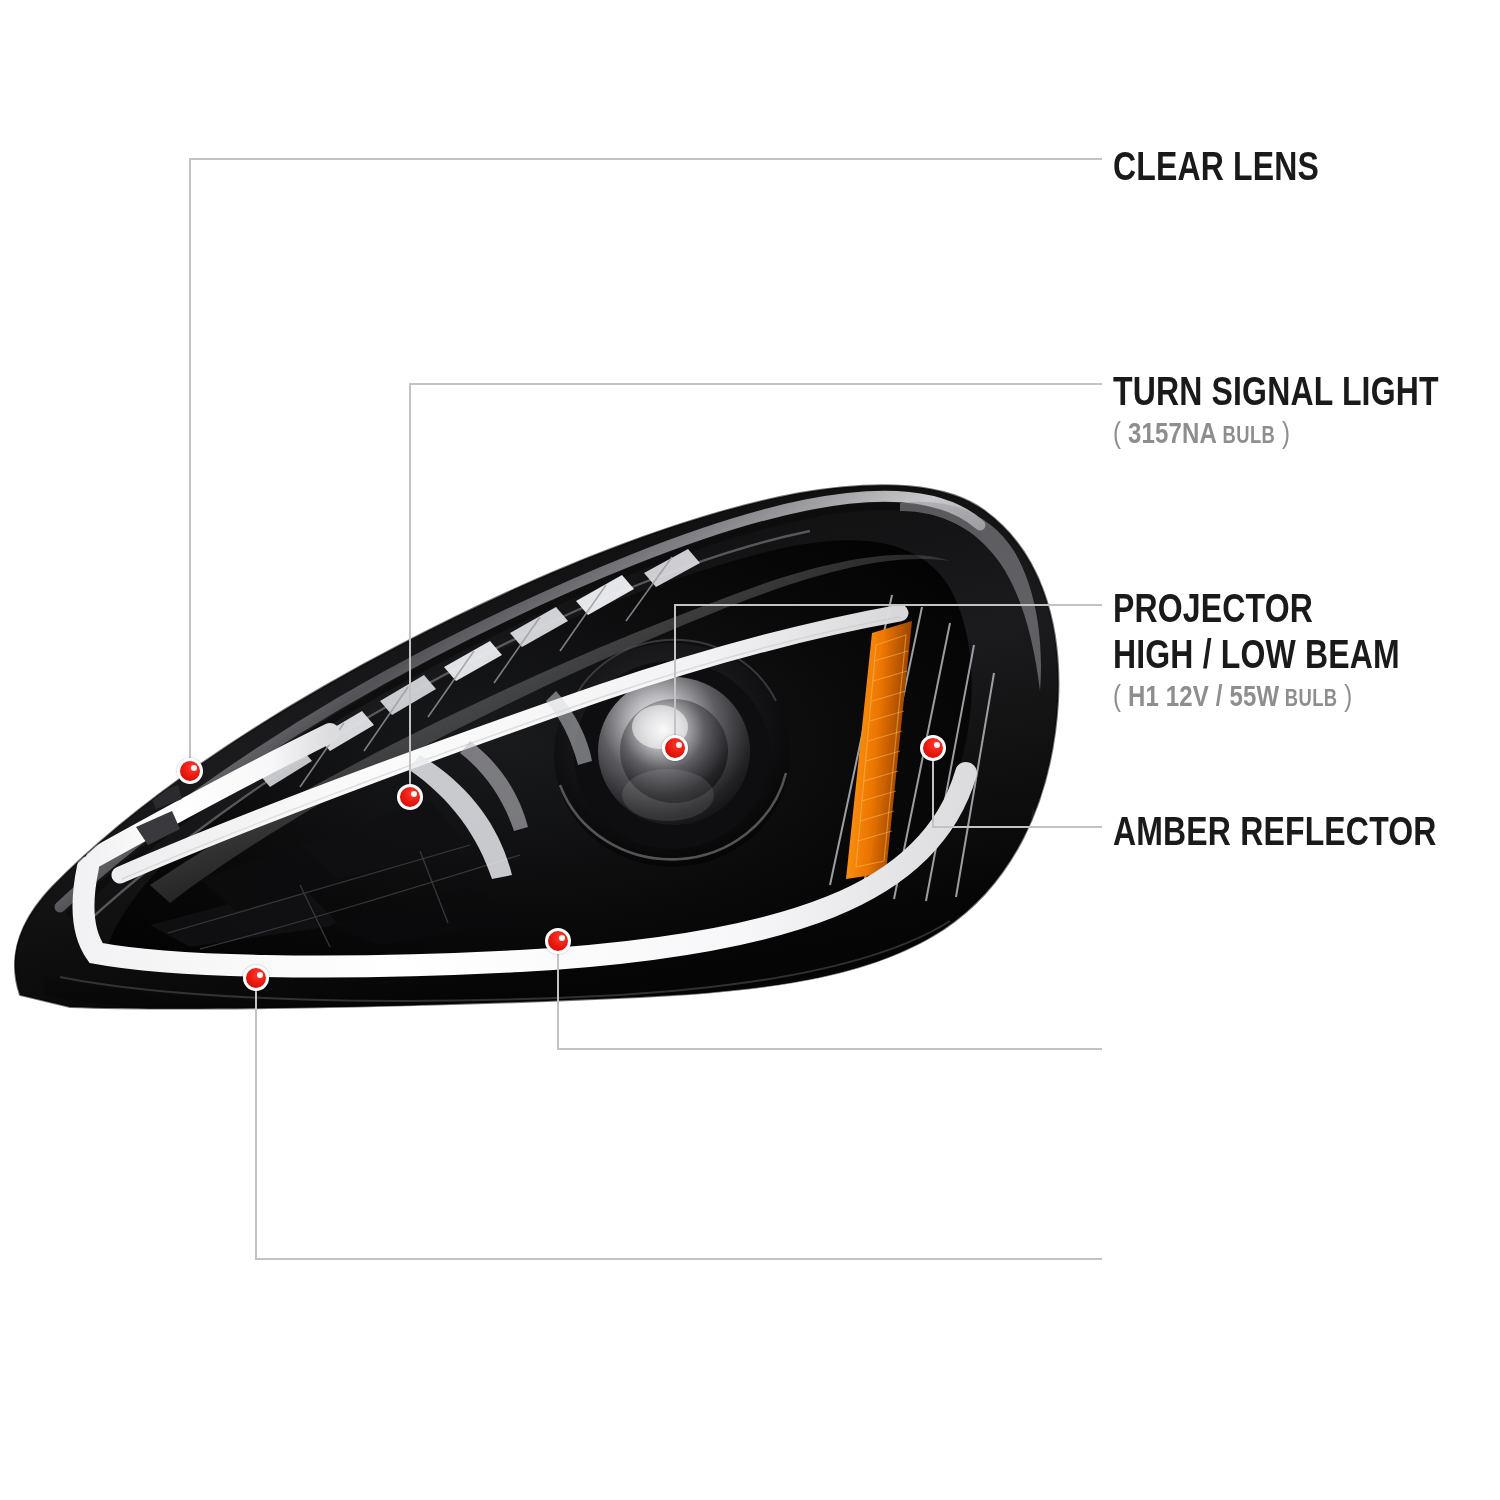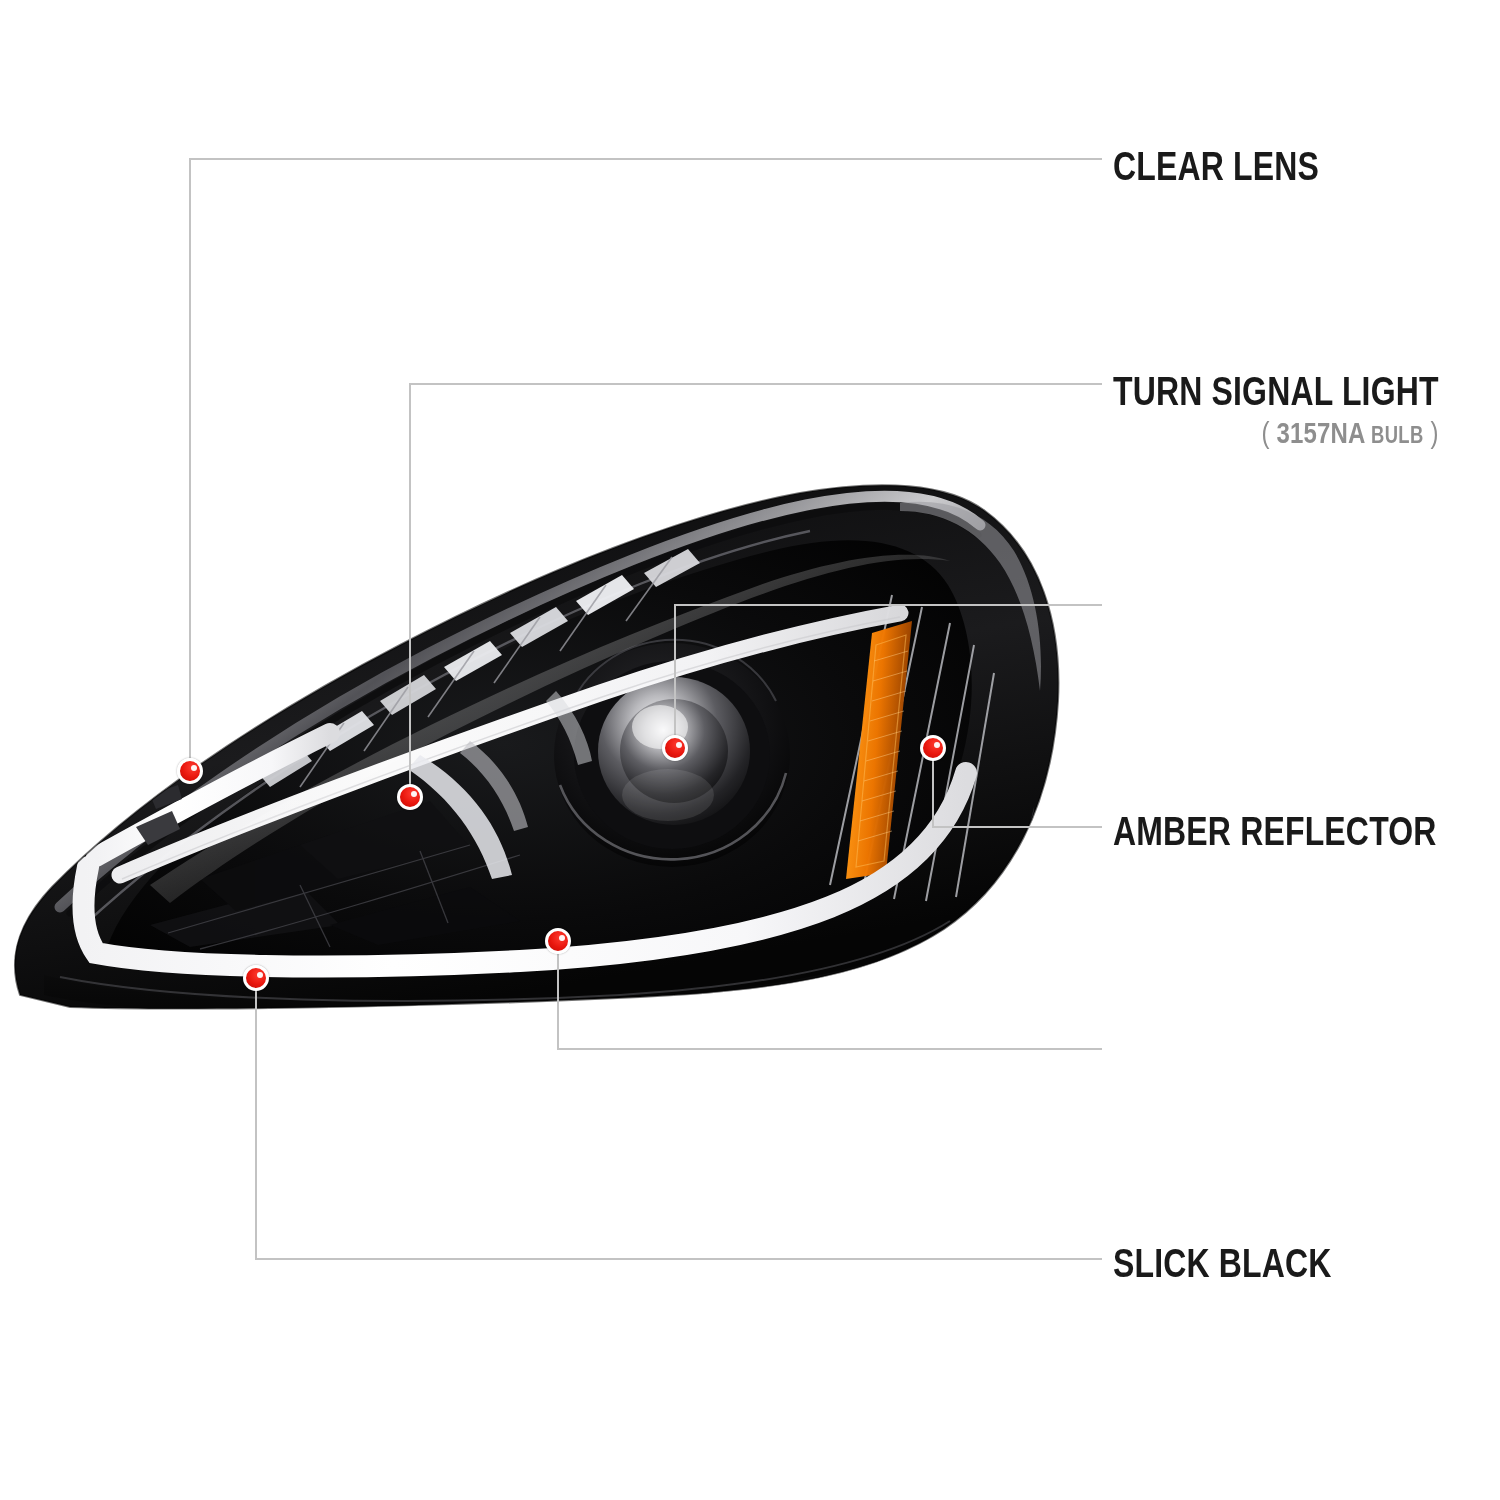--- a/index.html
+++ b/index.html
@@ -1,19 +1,19 @@
 <!DOCTYPE html>
 <html><head>
 <meta charset="utf-8">
 <style>
   html,body{margin:0;padding:0;background:#ffffff;}
   body{width:1500px;height:1500px;position:relative;overflow:hidden;
        font-family:"Liberation Sans","DejaVu Sans",sans-serif;}
 
-  #stage{position:absolute;left:0;top:0;width:1500px;height:1500px;background:#fff;text-align:right;}
+  #stage{position:absolute;left:0;top:0;width:1500px;height:1500px;background:#fff;}
 
   
   .label{position:absolute;color:#1a1a1a;letter-spacing:.2px;white-space:nowrap;}
   .label .l1{
     font-size:40px;font-weight:700;line-height:46px;
     transform:scaleX(.80);transform-origin:left center;
     font-stretch:condensed;
   }
   .label .sub{
     font-size:30px;font-weight:700;color:#8e8e8e;line-height:38px;
@@ -260,23 +260,27 @@
     <div class="l1">CLEAR LENS</div>
   </div>
 
   <div class="label" style="left:1113px;top:368px;">
     <div class="l1">TURN SIGNAL LIGHT</div>
     <div class="sub">
       <span class="paren">(&nbsp;</span><span>3157NA</span><span class="small">&nbsp;BULB</span><span class="paren">&nbsp;)</span>
     </div>
   </div>
 
+  <div class="label" style="left:1113px;top:585px;">
+    <div class="l1">PROJECTOR</div>
+    <div class="l1">HIGH / LOW BEAM</div>
+    <div class="sub">
+      <span class="paren">(&nbsp;</span><span>H1  12V / 55W</span><span class="small">&nbsp;BULB</span><span class="paren">&nbsp;)</span>
+    </div>
+  </div>
 
   <div class="label" style="left:1113px;top:808px;">
     <div class="l1">AMBER REFLECTOR</div>
   </div>
 
 
-  <div class="label" style="left:1113px;top:1240px;">
-    <div class="l1">SLICK BLACK</div>
-  </div>
 
 </div>
 
 </body></html>

